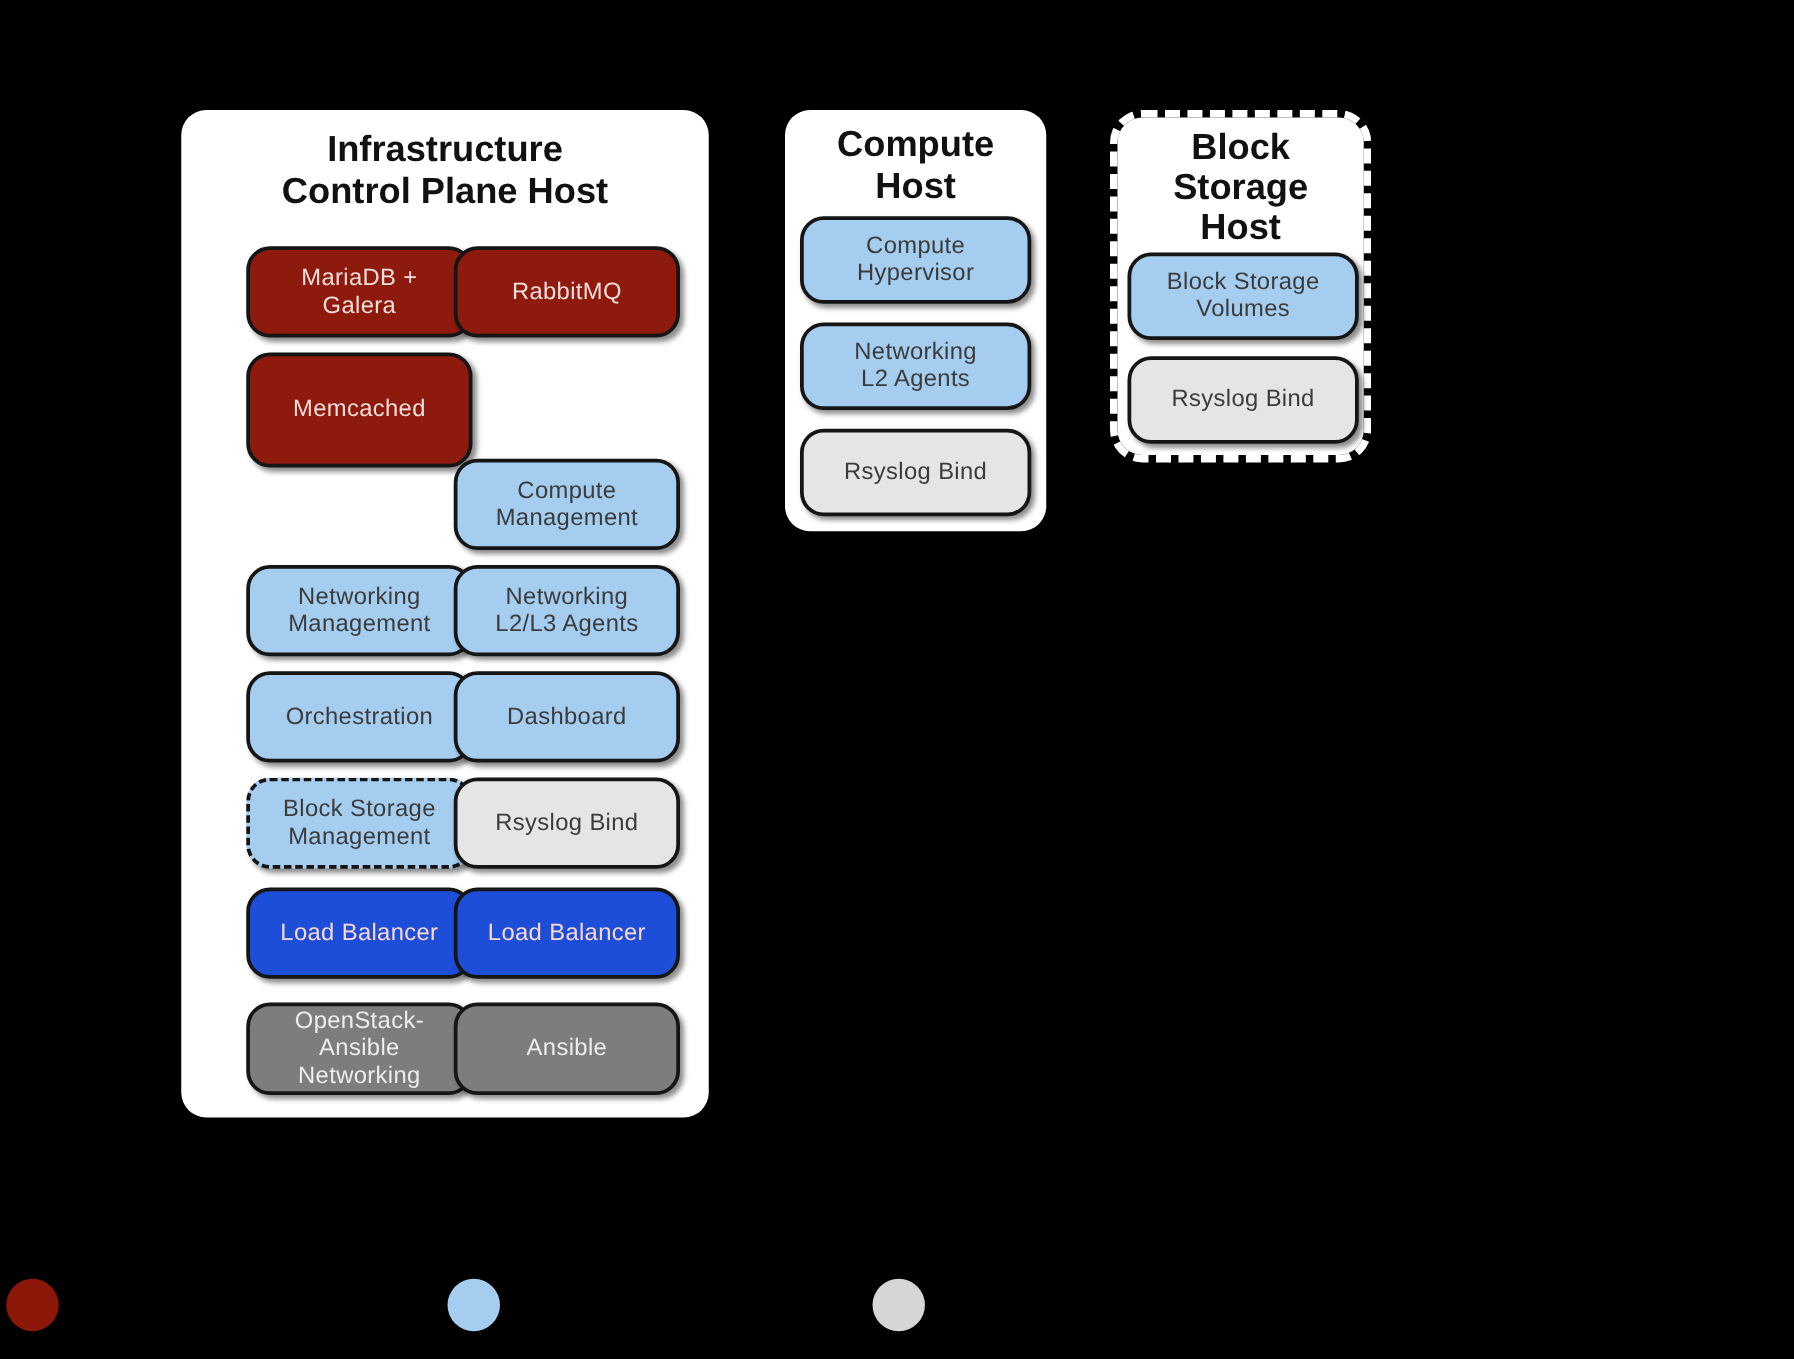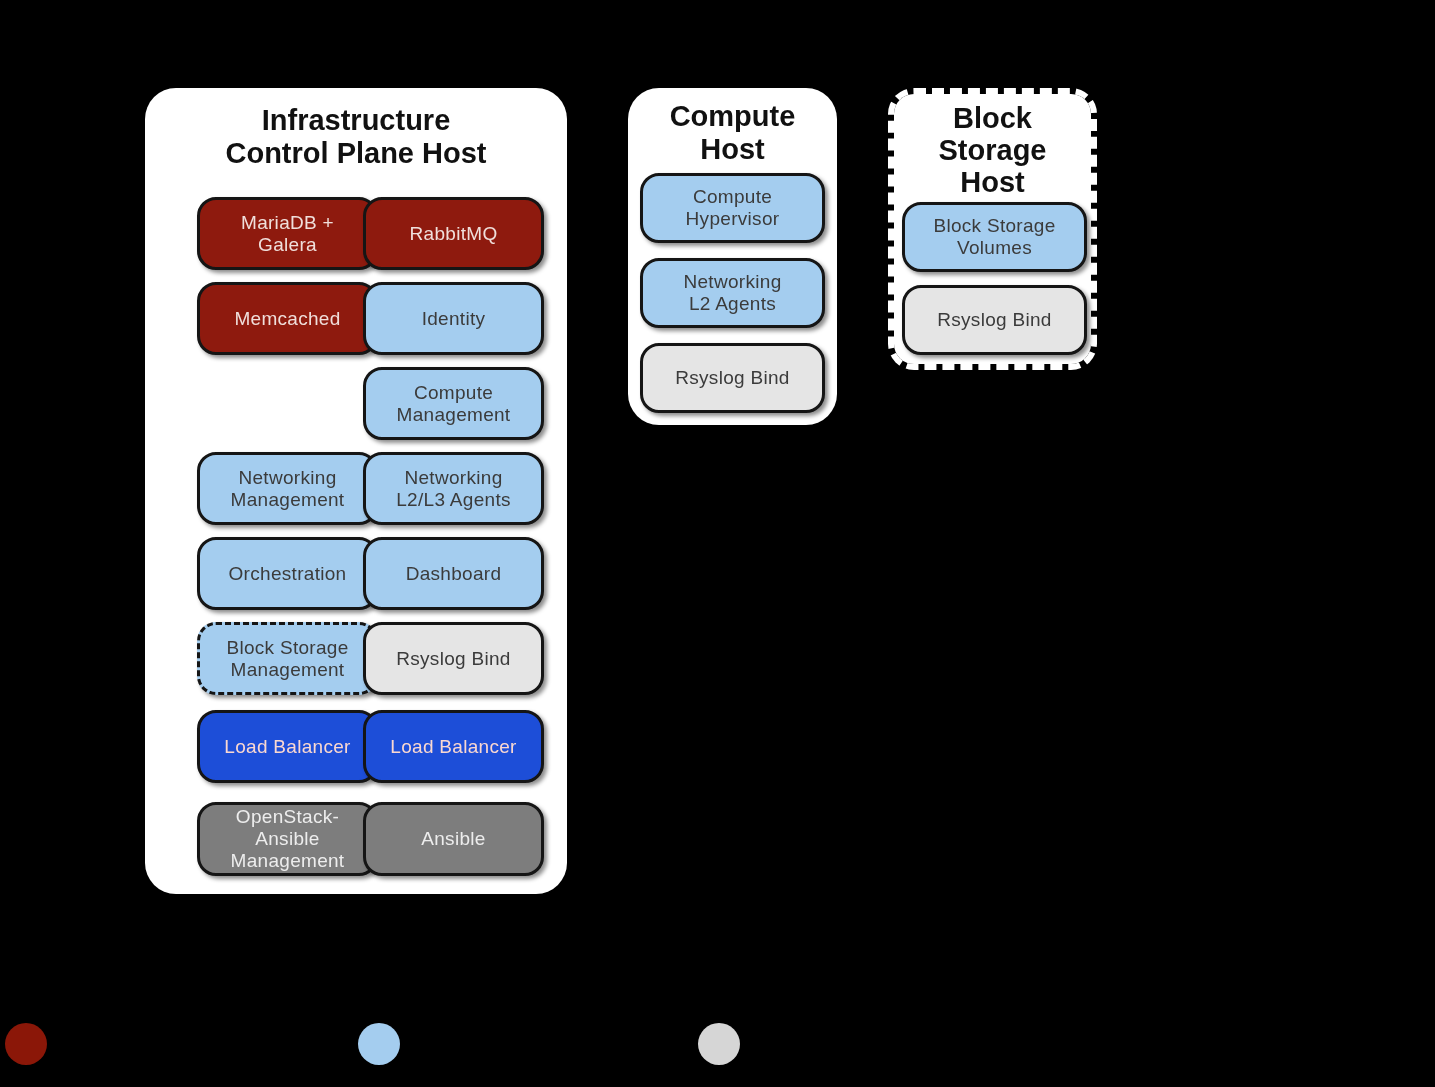--- a/index.html
+++ b/index.html
@@ -2,21 +2,21 @@
 <html><head>
 <meta charset="utf-8">
 <style>
   html,body{margin:0;padding:0;}
   body{
     width:1435px;height:1087px;position:relative;overflow:hidden;
     background:#000000;
     font-family:"Liberation Sans","DejaVu Sans",sans-serif;
   }
   .panel{
-    position:absolute;background:#ffffff;border-radius:31px;
+    position:absolute;background:#ffffff;border-radius:20px;
     box-shadow:4px 5px 6px rgba(0,0,0,0.35);
   }
   .panel-infra{left:145px;top:88px;width:422px;height:806px;}
   .panel-compute{left:628px;top:88px;width:209px;height:337px;}
   .panel-block{
     left:888px;top:88px;width:209px;height:282px;
     border:6px dashed #ffffff;background-clip:padding-box;
     box-sizing:border-box;border-radius:26px;
   }
   .panel-title{
@@ -34,21 +34,21 @@
     box-shadow:3px 3px 4px rgba(0,0,0,0.45);
   }
   .dark-red {background:#8E1A0E;color:#F0DFDB;}
   .blue     {background:#A4CDEF;color:#3B3B3B;}
   .bright-red{background:#1d4ed8;color:#FAD8D1;}
   .light-gray{background:#e5e5e5;color:#3B3B3B;}
   .dark-gray{background:#7D7D7D;color:#EDEDED;}
   .dashed-box{border-style:dashed;}
   
   .p1c1{left:18px;width:181px;margin-left:34px;}  .p1c2{left:218px;width:181px;text-align:center;}
-  .p1r1{top:109px;height:73px;}  .p1r2{top:194px;height:73px;}
+  .p1r1{top:109px;height:73px;}  .p1r2{top:194px;height:92px;}
   .p1r3{top:279px;height:73px;}  .p1r4{top:364px;height:73px;}
   .p1r5{top:449px;height:73px;}  .p1r6{top:534px;height:73px;}
   .p1r7{top:622px;height:73px;}  .p1r8{top:714px;height:74px;}
   
   .p2c{left:12px;width:185px;height:70px;}
   .p2r1{top:85px;} .p2r2{top:170px;} .p2r3{top:255px;}
   
   .p3c{left:8px;width:185px;height:70px;}
   .p3r1{top:108px;} .p3r2{top:191px;}
   .legend-dot{
@@ -61,37 +61,36 @@
 </head>
 <body>
 
 <section class="panel panel-infra">
   <h2 class="panel-title">Infrastructure
 Control Plane Host</h2>
   <div class="box dark-red p1c1 p1r1">MariaDB +
 Galera</div>
   <div class="box dark-red p1c2 p1r1">RabbitMQ</div>
   <div class="box dark-red p1c1 p1r2">Memcached</div>
-  <div class="box blue p1c2 p1r2">Identity</div>
   <div class="box blue p1c2 p1r3">Compute
 Management</div>
   <div class="box blue p1c1 p1r4">Networking
 Management</div>
   <div class="box blue p1c2 p1r4">Networking
 L2/L3 Agents</div>
   <div class="box blue p1c1 p1r5">Orchestration</div>
   <div class="box blue p1c2 p1r5">Dashboard</div>
   <div class="box blue dashed-box p1c1 p1r6">Block Storage
 Management</div>
   <div class="box light-gray p1c2 p1r6">Rsyslog Bind</div>
   <div class="box bright-red p1c1 p1r7">Load Balancer</div>
   <div class="box bright-red p1c2 p1r7">Load Balancer</div>
   <div class="box dark-gray p1c1 p1r8">OpenStack-
 Ansible
-Management</div>
+Networking</div>
   <div class="box dark-gray p1c2 p1r8">Ansible</div>
 </section>
 
 <section class="panel panel-compute">
   <h2 class="panel-title">Compute
 Host</h2>
   <div class="box blue p2c p2r1">Compute
 Hypervisor</div>
   <div class="box blue p2c p2r2">Networking
 L2 Agents</div>

